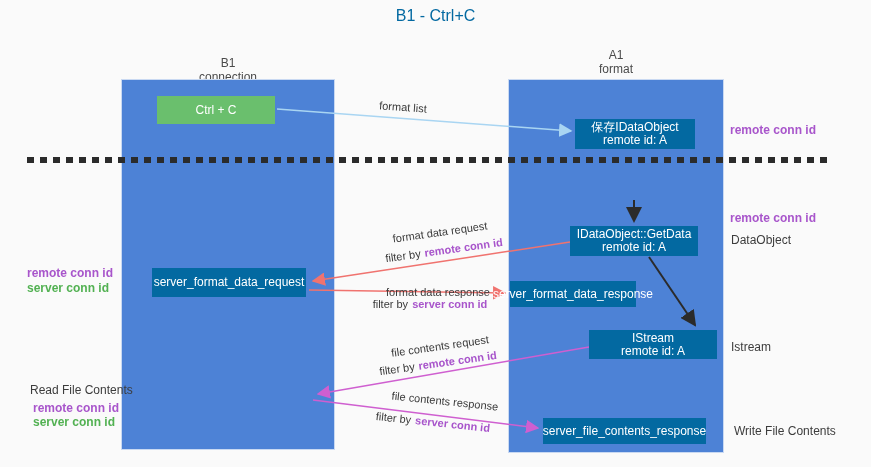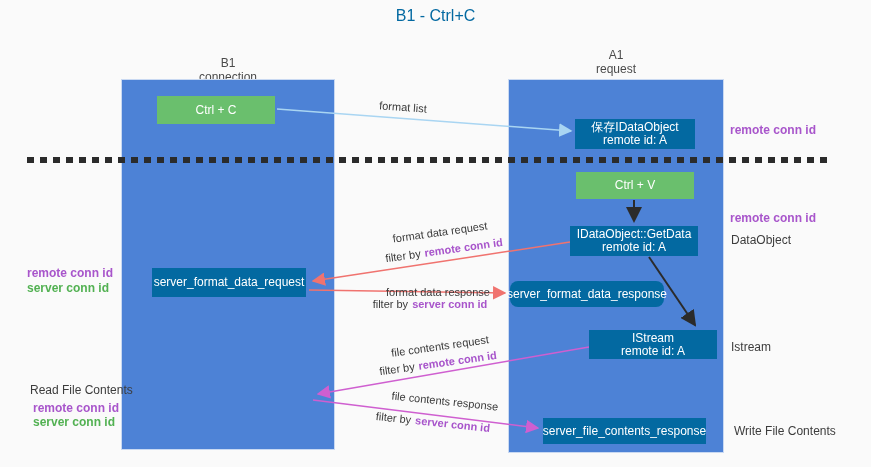--- a/index.html
+++ b/index.html
@@ -20,21 +20,21 @@
   .arrows{position:absolute;left:0;top:0;width:871px;height:467px;z-index:4;}
   .node{position:absolute;display:flex;flex-direction:column;align-items:center;justify-content:center;
     color:#fff;font-size:12px;line-height:13px;text-align:center;z-index:5;box-sizing:border-box;}
   .green{background:#6abf6d;}
   .orange{background:#0369a1;}
   .n-ctrlc{left:157px;top:96px;width:118px;height:28px;}
   .n-save{left:575px;top:119px;width:120px;height:30px;}
   .n-ctrlv{left:576px;top:172px;width:118px;height:27px;}
   .n-getdata{left:570px;top:226px;width:128px;height:30px;}
   .n-sfdreq{left:152px;top:268px;width:154px;height:29px;}
-  .n-sfdres{left:510px;top:281px;width:154px;height:26px;border-radius:8px;}
+  .n-sfdres{left:510px;top:281px;width:126px;height:26px;}
   .n-istream{left:589px;top:330px;width:128px;height:29px;}
   .n-sfcreq{left:150px;top:383px;width:161px;height:28px;}
   .n-sfcres{left:543px;top:418px;width:163px;height:26px;}
   .lbl{position:absolute;white-space:nowrap;color:#3a3a3a;font-size:11px;z-index:6;
     display:flex;gap:4px;}
   .conn-purple{color:#a855cb;font-weight:bold;}
   .side{position:absolute;white-space:nowrap;font-size:12px;color:#3c3c3c;z-index:6;}
   .side-bold-purple{color:#a855cb;font-weight:bold;}
   .side-bold-green{color:#52b152;font-weight:bold;}
 </style>
@@ -46,21 +46,21 @@
   <div class="title">
     <div>B1 - Ctrl+C</div>
   </div>
 
   <div class="lane-header lh-b1">
     <div>B1</div>
     <div>connection</div>
   </div>
   <div class="lane-header lh-a1">
     <div>A1</div>
-    <div>request</div>
+    <div>format</div>
   </div>
 
   <div class="lane lane-b1"></div>
   <div class="lane lane-a1"></div>
 
   <div class="divider"></div>
 
   <svg class="arrows" width="871" height="467" viewBox="0 0 871 467">
     <defs>
       <marker id="mBlue" markerWidth="9" markerHeight="9" refX="8" refY="4.5" orient="auto">
@@ -84,23 +84,20 @@
     <line x1="589" y1="347" x2="318" y2="394" stroke="#cf5fd0" stroke-width="1.5" marker-end="url(#mMagenta)"></line>
     <line x1="313" y1="400" x2="538" y2="428" stroke="#cf5fd0" stroke-width="1.5" marker-end="url(#mMagenta)"></line>
   </svg>
 
   <div class="node green n-ctrlc">
     <span>Ctrl + C</span>
   </div>
   <div class="node orange n-save">
     <span>保存IDataObject</span>
     <span>remote id: A</span>
-  </div>
-  <div class="node green n-ctrlv">
-    <span>Ctrl + V</span>
   </div>
   <div class="node orange n-getdata">
     <span>IDataObject::GetData</span>
     <span>remote id: A</span>
   </div>
   <div class="node orange n-sfdreq">
     <span>server_format_data_request</span>
   </div>
   <div class="node orange n-sfdres">
     <span>server_format_data_response</span>

